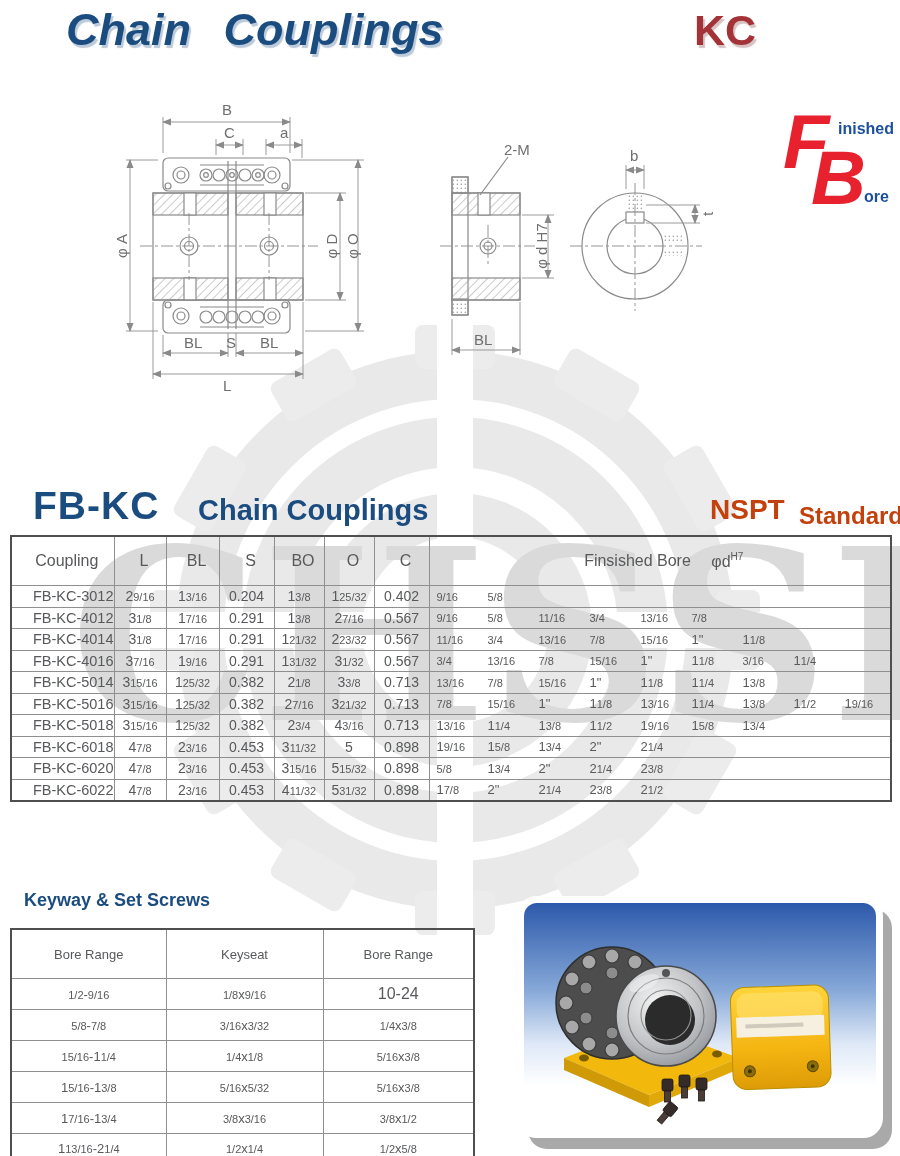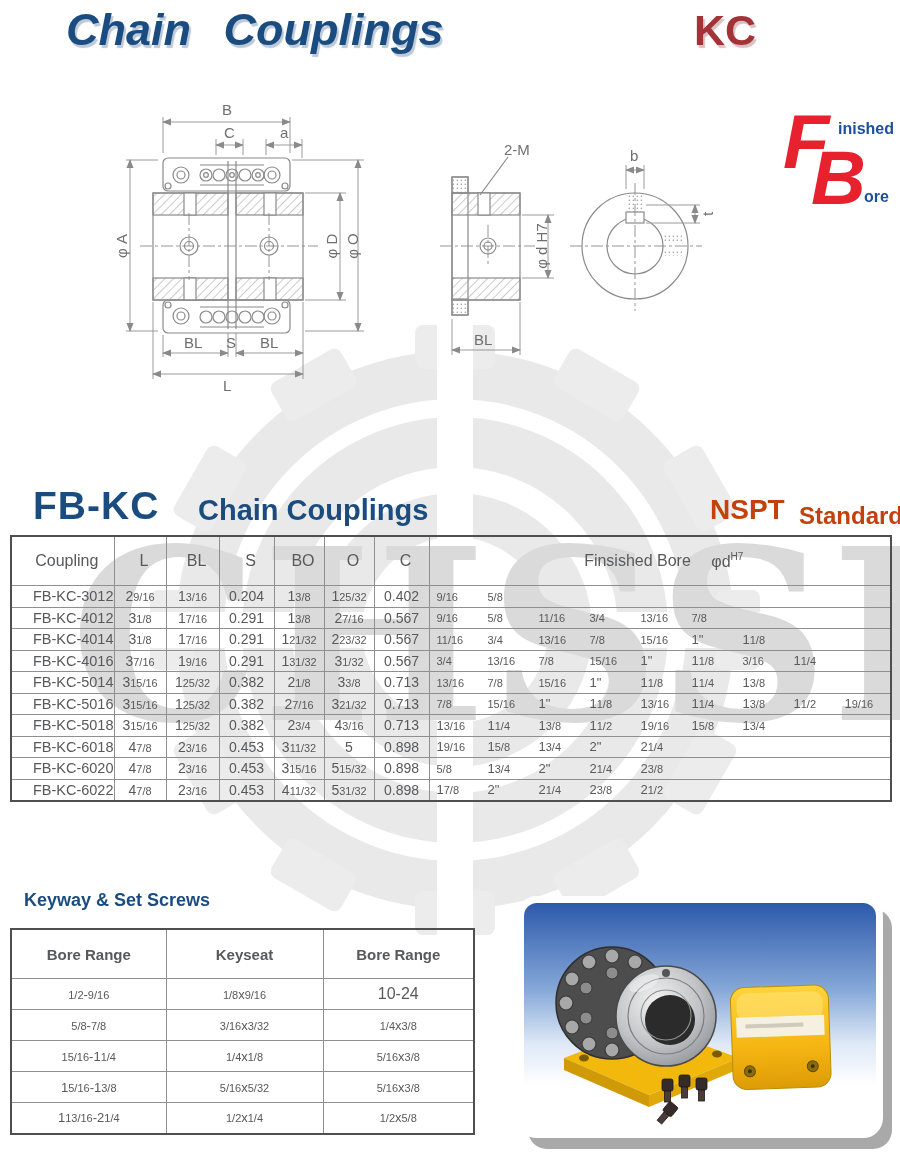--- a/index.html
+++ b/index.html
@@ -51,21 +51,21 @@
   .mt td.c-bores{font-size:13px;text-align:left;padding-left:7px;white-space:nowrap;}
   .mt td.c-bores .bore{display:inline-block;width:51px;}
   .fr{font-size:0.78em;}
   .mt td.c-bores .fr{font-size:11px;}
   .bore-sup{font-size:10px;vertical-align:super;}
   .bore-head-sym{margin-left:16px;}
   
   .kw-title{left:24px;top:890px;z-index:2;font-size:18px;font-weight:bold;color:#1b4c80;}
   .kw{position:absolute;left:10px;top:928px;z-index:2;width:463px;table-layout:fixed;border:2px solid #4f4f4f;}
   .kw th,.kw td{border:1px solid #8f8f8f;color:#58595b;text-align:center;padding:0;}
-  .kw thead th{height:48px;font-size:15px;font-weight:bold;}
+  .kw thead th{height:48px;font-size:13px;font-weight:normal;}
   .kw tbody tr{height:31px;}
   .kw td{font-size:13px;}
   .kw td .fr{font-size:11px;}
   .kw td.kw-big{font-size:16px;}
   
   .photo{
     left:517px;top:896px;width:352px;height:228px;z-index:2;
     border:7px solid #ffffff;border-radius:20px;
     box-shadow:10px 12px 0 -1px #a9a9a9;
     overflow:hidden;background:#ffffff;
@@ -466,20 +466,25 @@
         <td class=""><span class="fr">15/16</span>-1<span class="fr">1/4</span></td>
         <td class=""><span class="fr">1/4</span>x<span class="fr">1/8</span></td>
         <td class=""><span class="fr">5/16</span>x<span class="fr">3/8</span></td>
       </tr>
       <tr>
         <td class="">1<span class="fr">5/16</span>-1<span class="fr">3/8</span></td>
         <td class=""><span class="fr">5/16</span>x<span class="fr">5/32</span></td>
         <td class=""><span class="fr">5/16</span>x<span class="fr">3/8</span></td>
       </tr>
       <tr>
+        <td class="">1<span class="fr">7/16</span>-1<span class="fr">3/4</span></td>
+        <td class=""><span class="fr">3/8</span>x<span class="fr">3/16</span></td>
+        <td class=""><span class="fr">3/8</span>x<span class="fr">1/2</span></td>
+      </tr>
+      <tr>
         <td class="">1<span class="fr">13/16</span>-2<span class="fr">1/4</span></td>
         <td class=""><span class="fr">1/2</span>x<span class="fr">1/4</span></td>
         <td class=""><span class="fr">1/2</span>x<span class="fr">5/8</span></td>
       </tr>
     </tbody>
 </table>
 
 <div class="abs photo">
   <svg width="352" height="228" viewBox="0 0 352 228">
     <defs>

